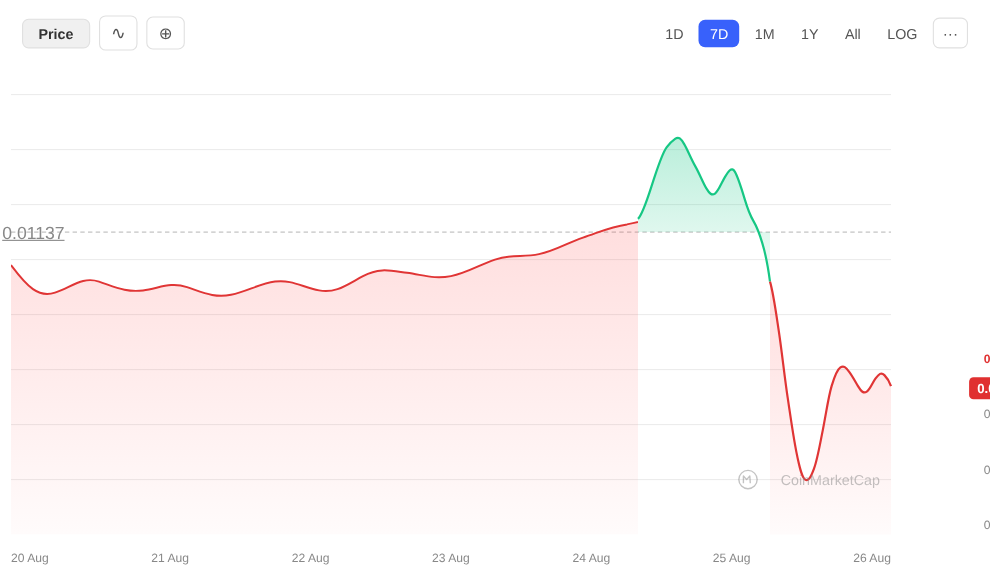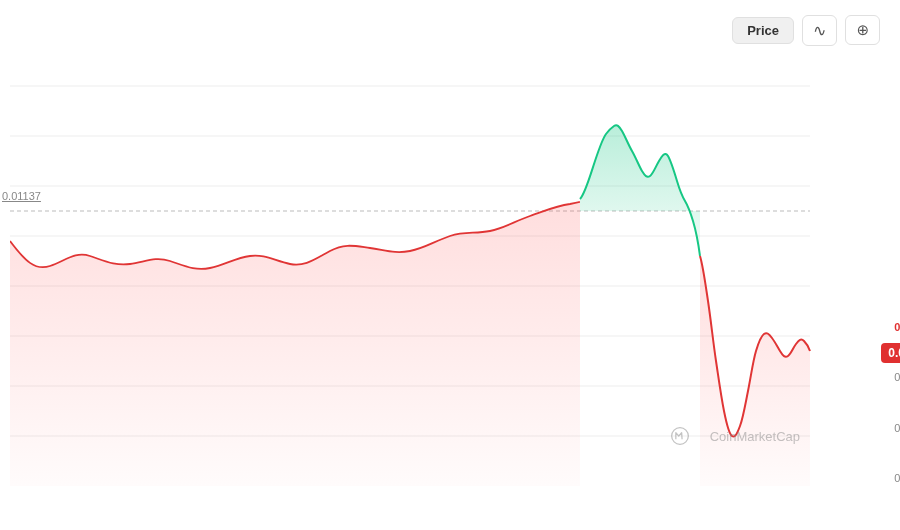--- a/index.html
+++ b/index.html
@@ -7,21 +7,21 @@
       width: 900px;
       height: 530px;
       background: #ffffff;
       font-family: -apple-system, BlinkMacSystemFont, 'Segoe UI', sans-serif;
       overflow: hidden;
     }
 
     .toolbar {
       display: flex;
       align-items: center;
-      justify-content: flex-end;
+      justify-content: space-between;
       padding: 12px 20px 8px 20px;
       height: 56px;
     }
 
     .toolbar-left {
       display: flex;
       align-items: center;
       gap: 8px;
     }
 
@@ -145,20 +145,29 @@
 
 <div class="toolbar">
   <div class="toolbar-left">
     <button class="tab-btn active">Price</button>
     <button class="icon-btn">
       <span style="font-size:16px;">∿</span>
     </button>
     <button class="icon-btn">
       <span style="font-size:15px;">⊕</span>
     </button>
+  </div>
+  <div class="toolbar-right">
+    <button class="time-btn">1D</button>
+    <button class="time-btn active">7D</button>
+    <button class="time-btn">1M</button>
+    <button class="time-btn">1Y</button>
+    <button class="time-btn">All</button>
+    <button class="time-btn">LOG</button>
+    <button class="more-btn">···</button>
   </div>
 </div>
 
 <div class="chart-container">
   <div class="chart-area">
 
     <svg class="chart-svg" viewBox="0 0 800 420" preserveAspectRatio="none">
       <defs>
         <linearGradient id="redGrad" x1="0" y1="0" x2="0" y2="1">
           <stop offset="0%" stop-color="#ff4444" stop-opacity="0.18"></stop>
@@ -309,27 +318,36 @@
       <span class="y-label">0.012</span>
       <span class="y-label">0.011</span>
       <span class="y-label">0.011</span>
       <span class="y-label">0.010</span>
       <span class="y-label" style="color:#e03030; font-weight:700;">0.0097</span>
       <span class="y-label">0.0093</span>
       <span class="y-label">0.0090</span>
       <span class="y-label">0.0085</span>
     </div>
 
-    <div style="position:absolute; left:-8px; top:124px; font-size:11px; color:#888;text-decoration:underline;">0.01137</div>
+    <div style="position:absolute; left:-8px; top:138px; font-size:16px; color:#888;text-decoration:underline;">0.01137</div>
 
     <div style="position:absolute; right:-62px; top:277px; background:#e03030; color:#fff; font-size:12px; font-weight:700; padding:3px 7px; border-radius:4px;">0.0097</div>
 
     <div class="coinmarketcap-watermark">
       <svg class="cmc-logo" viewBox="0 0 24 24" fill="#888">
         <circle cx="12" cy="12" r="10" fill="none" stroke="#888" stroke-width="1.5"></circle>
         <path d="M7 16V8l3.5 4L14 8l.5 8" fill="none" stroke="#888" stroke-width="1.5" stroke-linejoin="round"></path>
       </svg>
       <span class="cmc-text">CoinMarketCap</span>
     </div>
 
+    <div style="position:absolute; bottom:-28px; left:0; width:800px; display:flex; justify-content:space-between;">
+      <span class="x-label">20 Aug</span>
+      <span class="x-label">21 Aug</span>
+      <span class="x-label">22 Aug</span>
+      <span class="x-label">23 Aug</span>
+      <span class="x-label">24 Aug</span>
+      <span class="x-label">25 Aug</span>
+      <span class="x-label">26 Aug</span>
+    </div>
 
   </div>
 </div>
 
 </body></html>

